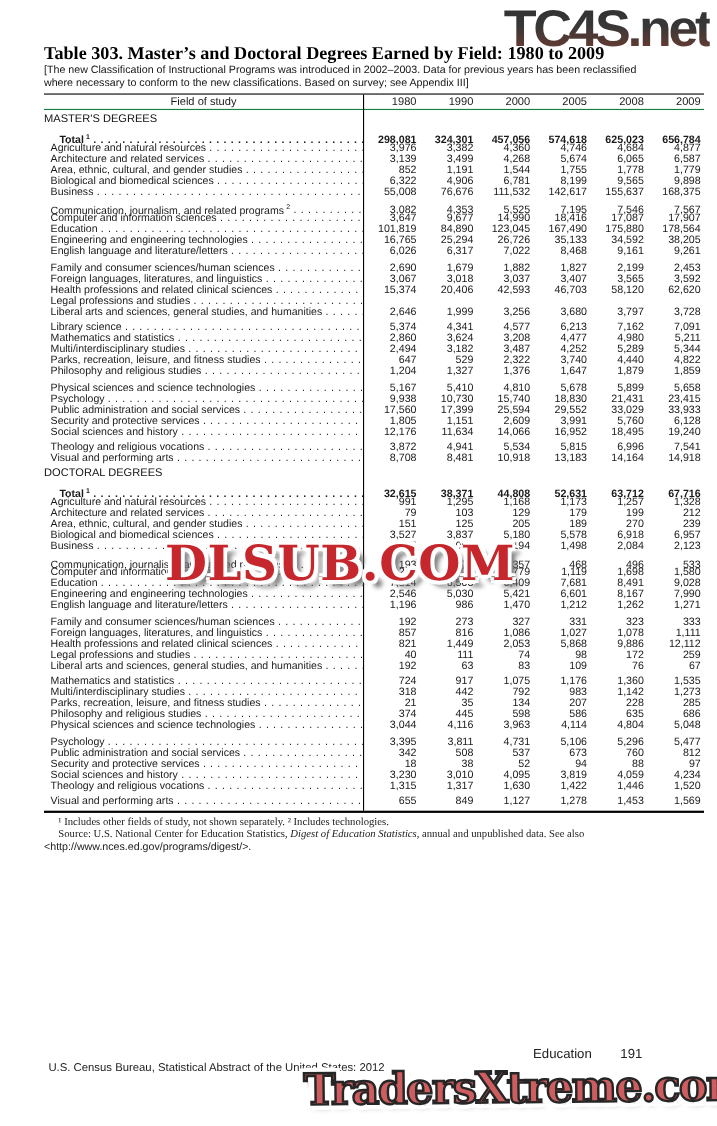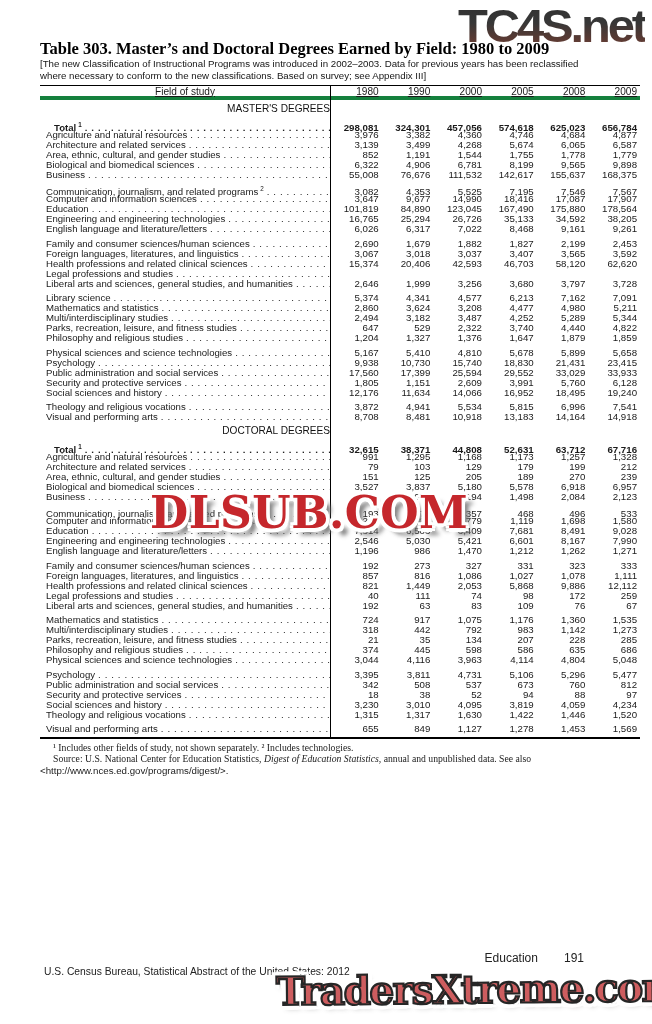--- a/index.html
+++ b/index.html
@@ -10,26 +10,26 @@
   .title { position:absolute; left:40px; top:39px; white-space:nowrap;
            font-family:"Liberation Serif", serif; font-weight:bold; font-size:16.5px; color:#000; }
 
   .note { position:absolute; left:40px; top:58px; font-size:9.7px; line-height:11.8px; color:#151515; }
   .note span { display:block; white-space:nowrap; }
 
   .table { position:absolute; left:40px; top:85px; width:600px;
            border-top:1.5px solid #000; border-bottom:2.5px solid #000; padding-bottom:3px; }
   .vline { position:absolute; left:290px; top:0; bottom:0; width:1px; background:#000; }
 
-  .t-head { display:flex; height:14px; border-bottom:4px solid #15803d; align-items:center; font-size:10.1px;text-decoration:underline; }
+  .t-head { display:flex; height:14px; border-bottom:1px solid #15803d; align-items:center; font-size:10.1px; }
   .head-field { width:290px; text-align:center; }
   .ncols { display:flex; flex:1; min-width:0; }
   .ncell { flex:1; text-align:right; padding-right:3px; white-space:nowrap; }
 
-  .sec-heading { width:290px; text-align:right; font-size:10.1px; height:13px; line-height:14px;
+  .sec-heading { width:290px; text-align:left; font-size:10.1px; height:13px; line-height:14px;
                  margin-top:2px; margin-bottom:2px; color:#111; }
   .group { margin-top:4.5px; }
   .group:first-of-type { margin-top:0; }
 
   .row { display:flex; height:10px; line-height:10px; font-size:9.7px; align-items:baseline; }
   .row.bold { font-weight:bold; }
   .fcol { width:290px; min-width:0; display:flex; align-items:baseline; padding-left:6px; }
   .fcol.total { padding-left:14px; }
   .lbl { white-space:nowrap; font-size:9.6px; }
   .lbl sup { font-size:6.3px; margin-left:2px; }

